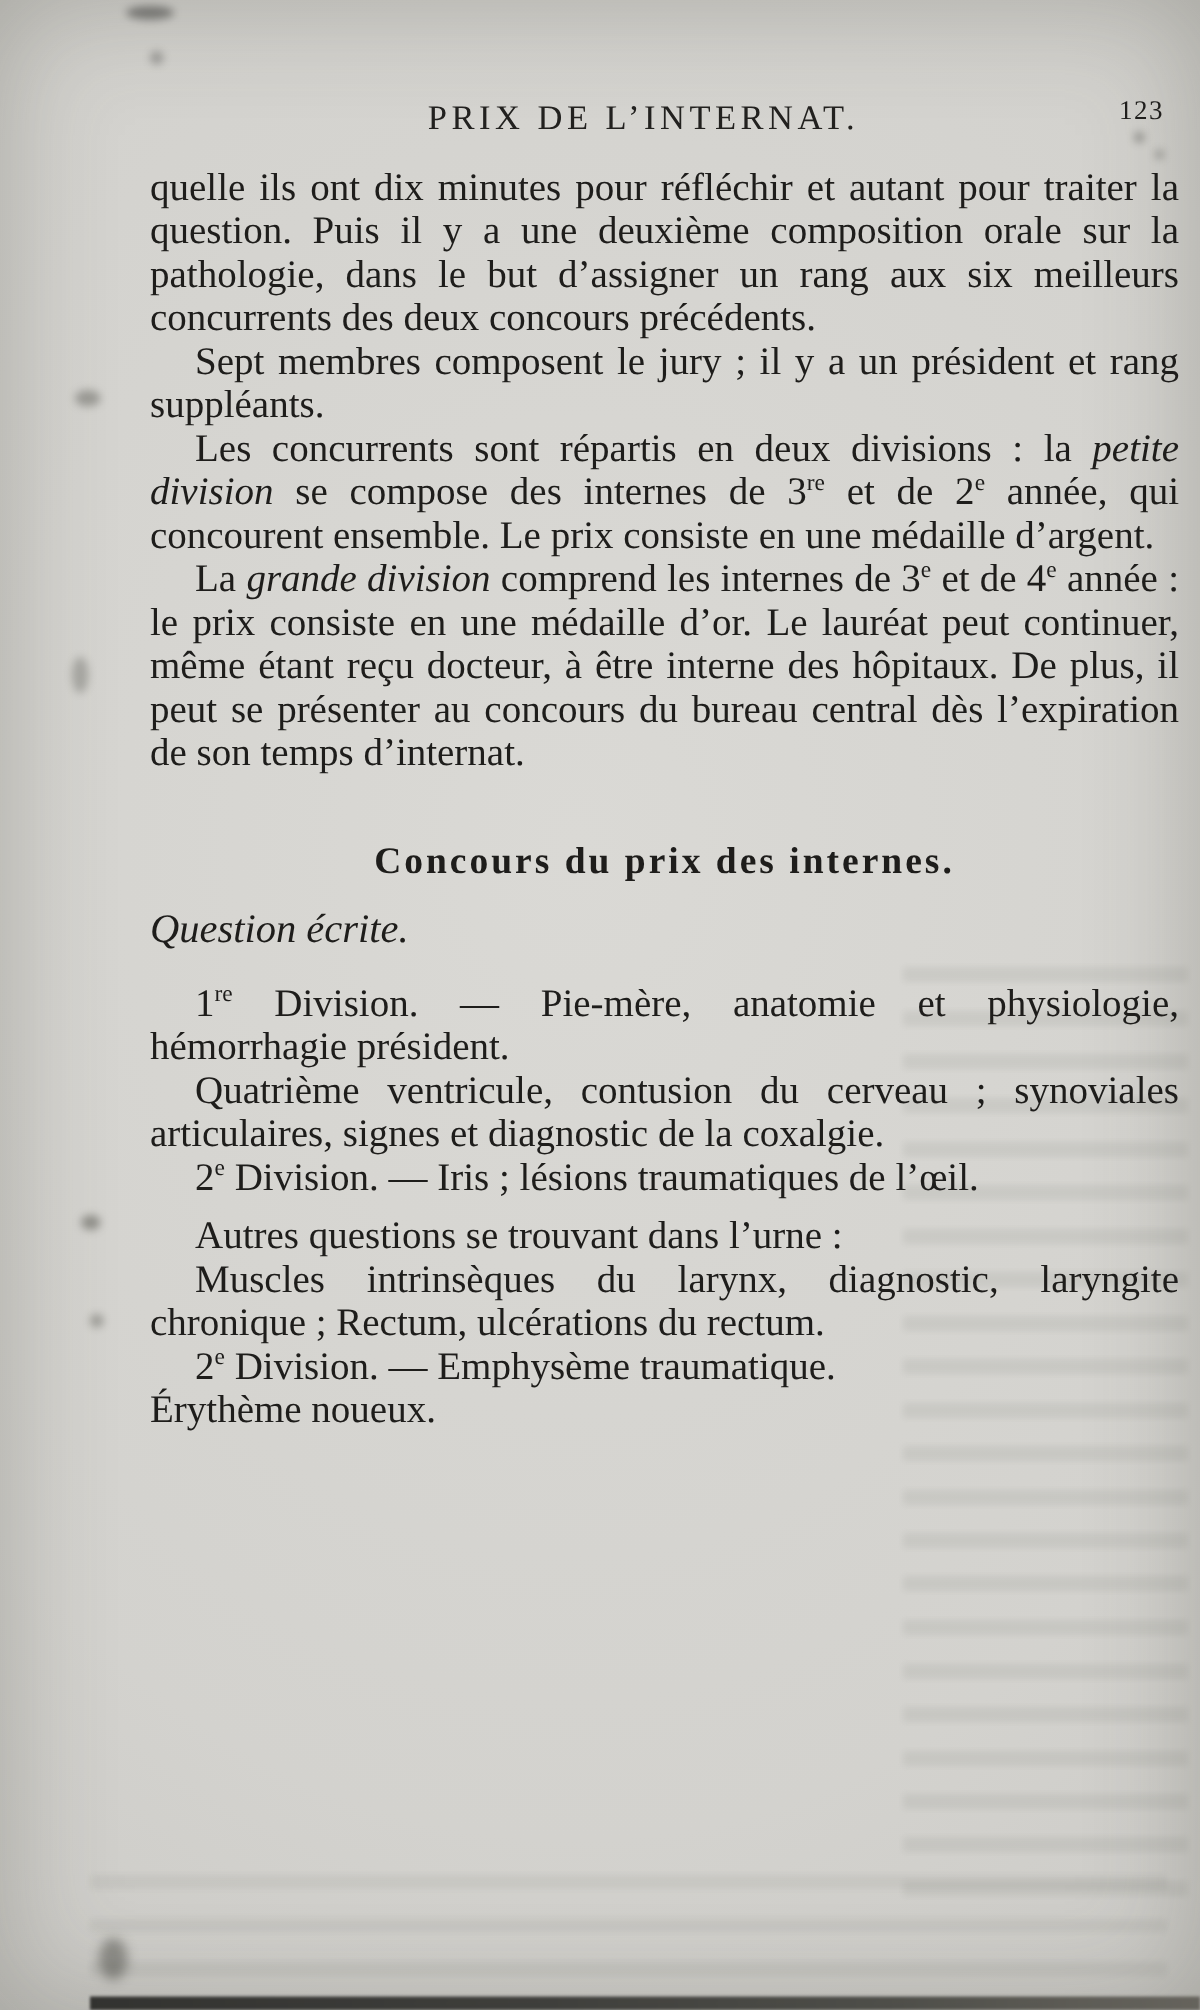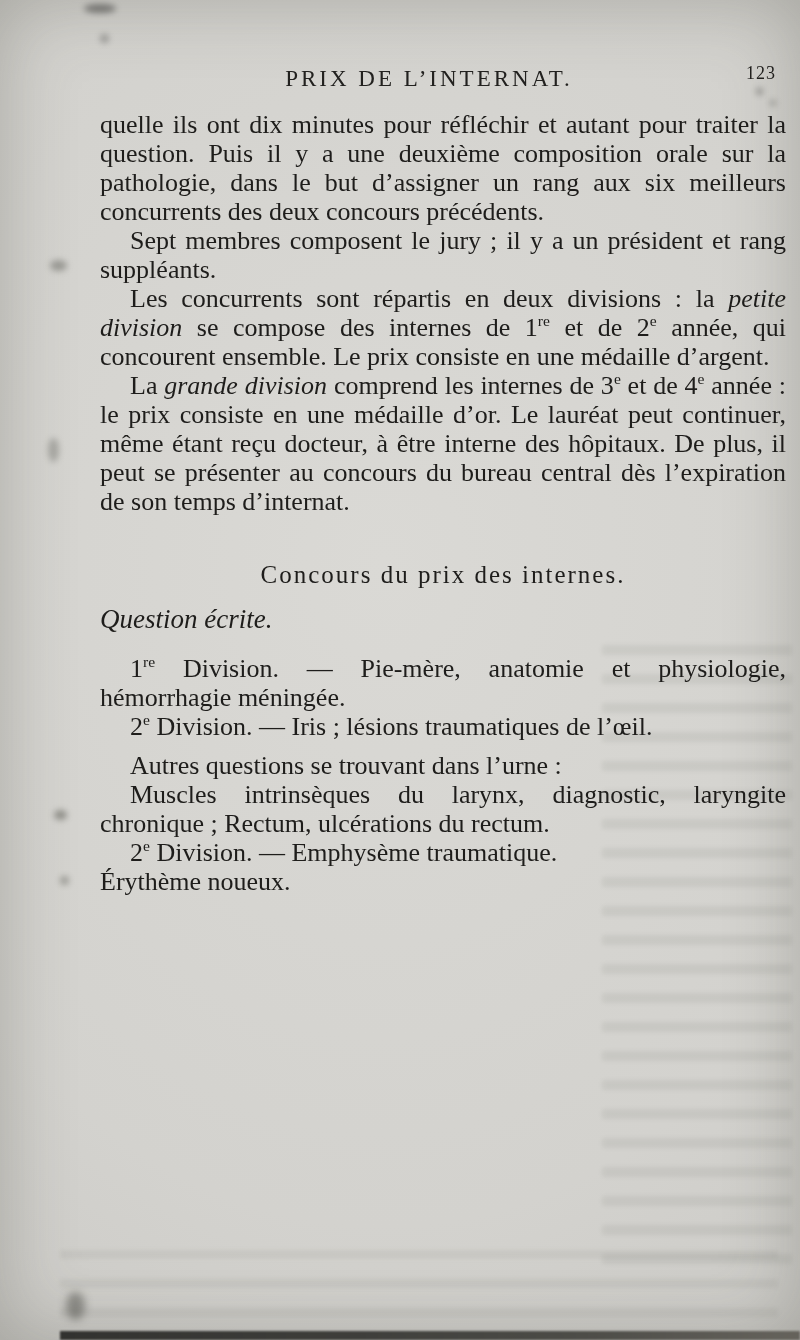--- a/index.html
+++ b/index.html
@@ -36,21 +36,21 @@
     position: absolute; left: 100px; top: 110px; width: 686px;
     font-size: 26px; line-height: 29px; text-align: justify;
     color: #1e1d1b;
   }
   .body-text p { margin: 0; text-indent: 30px; }
   .body-text p.noindent { text-indent: 0; }
   .body-text p.gap { margin-top: 10px; }
 
   .section-heading {
     text-indent: 0 !important; text-align: center;
-    font-weight: normal; font-size: 25px; letter-spacing: 2px;
+    font-weight: bold; font-size: 25px; letter-spacing: 2px;
     margin: 44px 0 16px !important;
   }
   .subheading {
     text-indent: 0 !important; text-align: left;
     font-style: italic; font-size: 27px;
     margin: 14px 0 20px !important;
   }
   .subheading.oral { margin-top: 22px !important; }
 
   em { font-style: italic; }
@@ -114,36 +114,37 @@
     <div class="page-number">123</div>
   </div>
 
   <div class="body-text">
 
     <p class="noindent">quelle ils ont dix minutes pour réfléchir et autant pour traiter la question. Puis il y a une deuxième composition orale sur la pathologie, dans le but d’assigner un rang aux six meilleurs concurrents des deux concours précédents.</p>
 
     <p>Sept membres composent le jury ; il y a un président et rang suppléants.</p>
 
     <p>
-      <span>Les concurrents sont répartis en deux divisions : la </span><em>petite division</em><span> se compose des internes de 1</span><sup>re</sup><span> et de 2</span><sup>e</sup><span> année, qui concourent ensemble. Le prix consiste en une médaille d’argent.</span>
+      <span>Les concurrents sont répartis en deux divisions : la </span><em>petite division</em><span> se compose des internes de 3</span><sup>re</sup><span> et de 2</span><sup>e</sup><span> année, qui concourent ensemble. Le prix consiste en une médaille d’argent.</span>
     </p>
 
     <p>
       <span>La </span><em>grande division</em><span> comprend les internes de 3</span><sup>e</sup><span> et de 4</span><sup>e</sup><span> année : le prix consiste en une médaille d’or. Le lauréat peut continuer, même étant reçu docteur, à être interne des hôpitaux. De plus, il peut se présenter au concours du bureau central dès l’expiration de son temps d’internat.</span>
     </p>
 
     <p class="section-heading">Concours du prix des internes.</p>
 
     <p class="subheading">Question écrite.</p>
 
     <p>
-      <span>1</span><sup>re</sup><span> Division. — Pie-mère, anatomie et physiologie, hémorrhagie méningée.</span>
+      <span>1</span><sup>re</sup><span> Division. — Pie-mère, anatomie et physiologie, hémorrhagie président.</span>
     </p>
 
 
+    <p>Quatrième ventricule, contusion du cerveau ; synoviales articulaires, signes et diagnostic de la coxalgie.</p>
 
     <p>
       <span>2</span><sup>e</sup><span> Division. — Iris ; lésions traumatiques de l’œil.</span>
     </p>
 
     <p class="gap">Autres questions se trouvant dans l’urne :</p>
 
     <p>Muscles intrinsèques du larynx, diagnostic, laryngite chronique ; Rectum, ulcérations du rectum.</p>
 
 

